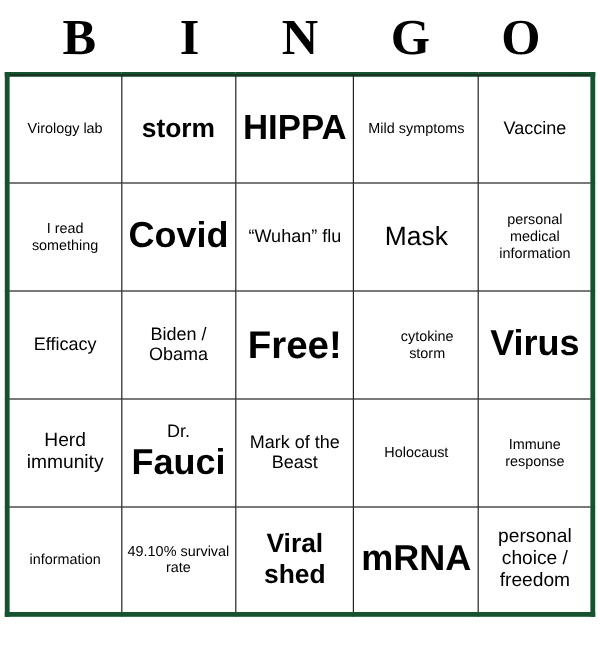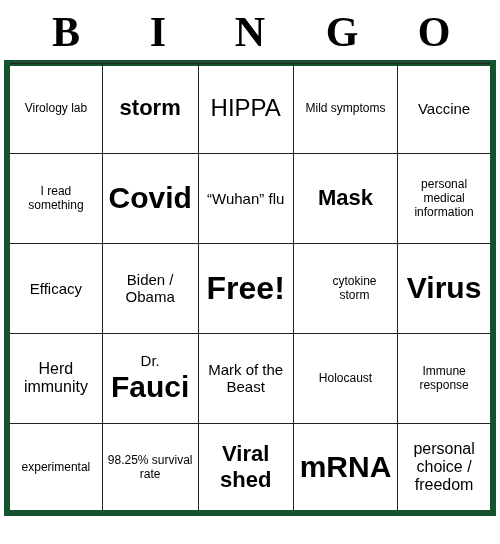--- a/index.html
+++ b/index.html
@@ -21,21 +21,21 @@
       padding: 8px 0 4px 0;
     }
     .bingo-title span {
       font-size: 42px;
       font-weight: bold;
       font-family: serif;
       width: 80px;
       text-align: center;
     }
     .bingo-grid {
-      border: 6px solid #14532d;
+      border: 4px solid #14532d;
       border-collapse: collapse;
       width: 492px;
     }
     .bingo-grid td {
       border: 1.5px solid #222;
       width: 92px;
       height: 90px;
       text-align: center;
       vertical-align: middle;
       padding: 4px;
@@ -54,46 +54,46 @@
   </div>
 <table class="bingo-grid">
   <thead>
     <tr id="title-row">
     </tr>
   </thead>
   <tbody id="grid-body">
   <tr>
         <td style="font-size: 12px; font-weight: normal;">Virology lab</td>
         <td style="font-size: 22px; font-weight: bold;">storm</td>
-        <td style="font-size: 24px; font-weight: normal;">HIPPA</td>
+        <td style="font-size: 29px; font-weight: bold;">HIPPA</td>
         <td style="font-size: 12px; font-weight: normal;">Mild symptoms</td>
         <td style="font-size: 15px; font-weight: normal; margin-left: 48px;">Vaccine</td>
       </tr>
       <tr>
         <td style="font-size: 12px; font-weight: normal;">I read something</td>
         <td style="font-size: 30px; font-weight: bold;">Covid</td>
         <td style="font-size: 15px; font-weight: normal;">“Wuhan” flu</td>
-        <td style="font-size: 22px; font-weight: bold;">Mask</td>
+        <td style="font-size: 22px; font-weight: normal;">Mask</td>
         <td style="font-size: 12px; font-weight: normal; margin-left: 44px;">personal medical information</td>
       </tr>
       <tr>
         <td style="font-size: 15px; font-weight: normal;">Efficacy</td>
         <td style="font-size: 15px; font-weight: normal;">Biden / Obama</td>
         <td style="font-size: 32px; font-weight: bold;">Free!</td>
         <td style="font-size: 12px; font-weight: normal; padding-left: 22px;">cytokine storm</td>
         <td style="font-size: 30px; font-weight: bold;">Virus</td>
       </tr>
       <tr>
         <td style="font-size: 16px; font-weight: normal;">Herd immunity</td>
         <td><span style="font-size:15px;font-weight:normal;">Dr.</span><br><span style="font-size:30px;font-weight:bold;">Fauci</span></td>
         <td style="font-size: 15px; font-weight: normal;">Mark of the Beast</td>
         <td style="font-size: 12px; font-weight: normal;">Holocaust</td>
         <td style="font-size: 12px; font-weight: normal;">Immune response</td>
       </tr>
       <tr>
-        <td style="font-size: 12px; font-weight: normal;">experimental</td>
-        <td style="font-size: 12px; font-weight: normal;">98.25% survival rate</td>
+        <td style="font-size: 12px; font-weight: normal;">information</td>
+        <td style="font-size: 12px; font-weight: normal;">49.10% survival rate</td>
         <td style="font-size: 22px; font-weight: bold;">Viral shed</td>
         <td style="font-size: 30px; font-weight: bold;">mRNA</td>
         <td style="font-size: 16px; font-weight: normal;">personal choice / freedom</td>
       </tr>
     </tbody>
 </table>
 
 </body></html>

